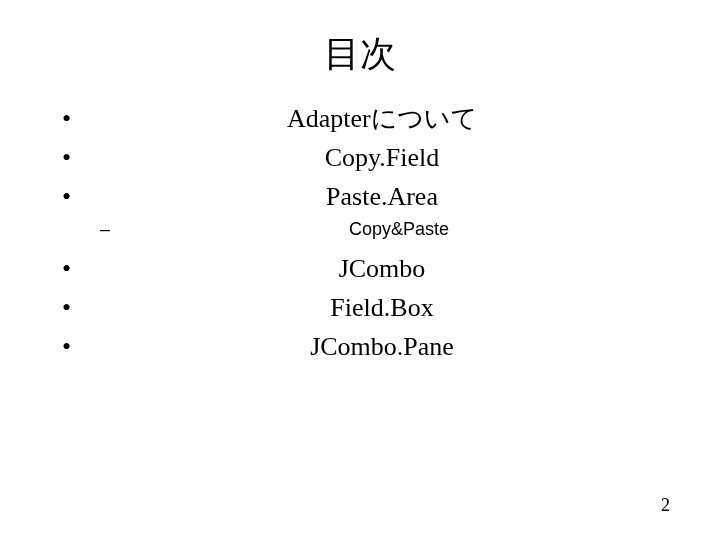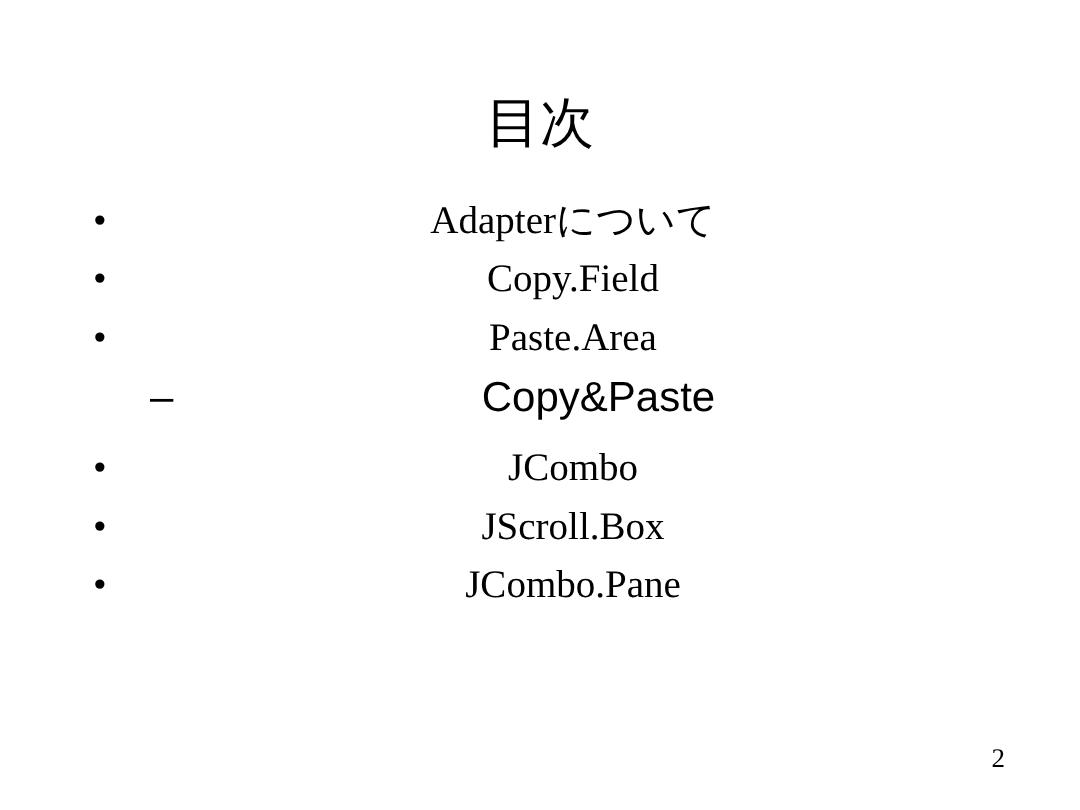--- a/index.html
+++ b/index.html
@@ -13,21 +13,20 @@
       background: #ffffff;
       font-family: "Times New Roman", "MS Mincho", serif;
       position: relative;
       padding: 30px 50px;
     }
     .title {
       text-align: center;
       font-size: 36px;
       font-weight: normal;
       margin-bottom: 20px;
-      margin-top: 28px;
     }
     .bullet-list {
       list-style: none;
       font-size: 26px;
       line-height: 1.5;
       text-align: center;
     }
     .bullet-item {
       position: relative;
       padding-left: 44px;
@@ -35,21 +34,21 @@
     .bullet-item::before {
       content: "•";
       position: absolute;
       left: 12px;
       font-size: 26px;
     }
     .sub-item {
       position: relative;
       padding-left: 78px;
       font-family: Arial, "MS Gothic", sans-serif;
-      font-size: 28px;
+      font-size: 18px;
     }
     .sub-item::before {
       content: "–";
       position: absolute;
       left: 50px;
     }
     .page-number {
       position: absolute;
       bottom: 24px;
       right: 50px;
@@ -64,17 +63,17 @@
 
 <h1 class="title">目次</h1>
 
 <ul class="bullet-list">
   <li class="bullet-item">Adapterについて</li>
   <li class="bullet-item">Copy.Field</li>
   <li class="bullet-item">Paste.Area</li>
   <li class="sub-item">Copy&amp;Paste</li>
   <li class="spacer"></li>
   <li class="bullet-item">JCombo</li>
-  <li class="bullet-item">JScroll.Box</li>
+  <li class="bullet-item">Field.Box</li>
   <li class="bullet-item">JCombo.Pane</li>
 </ul>
 
 <div class="page-number">2</div>
 
 </body></html>

